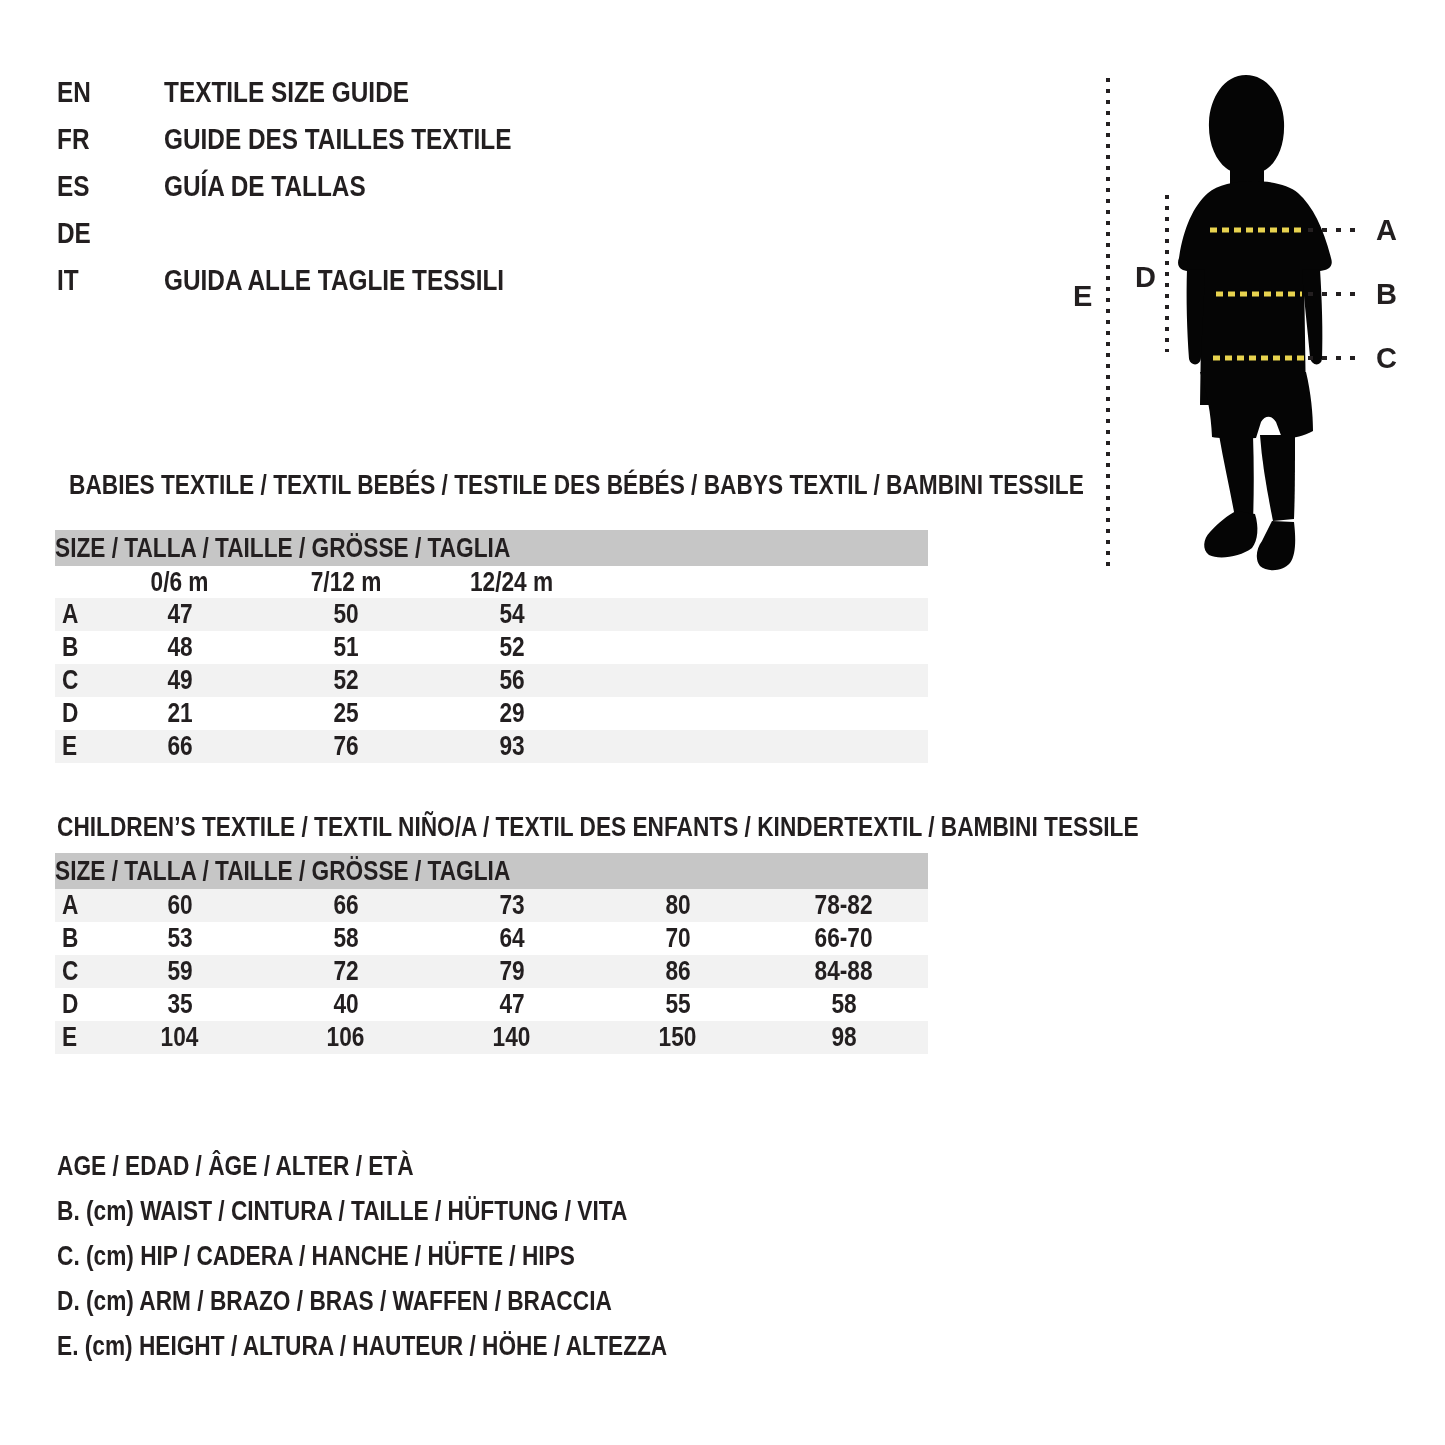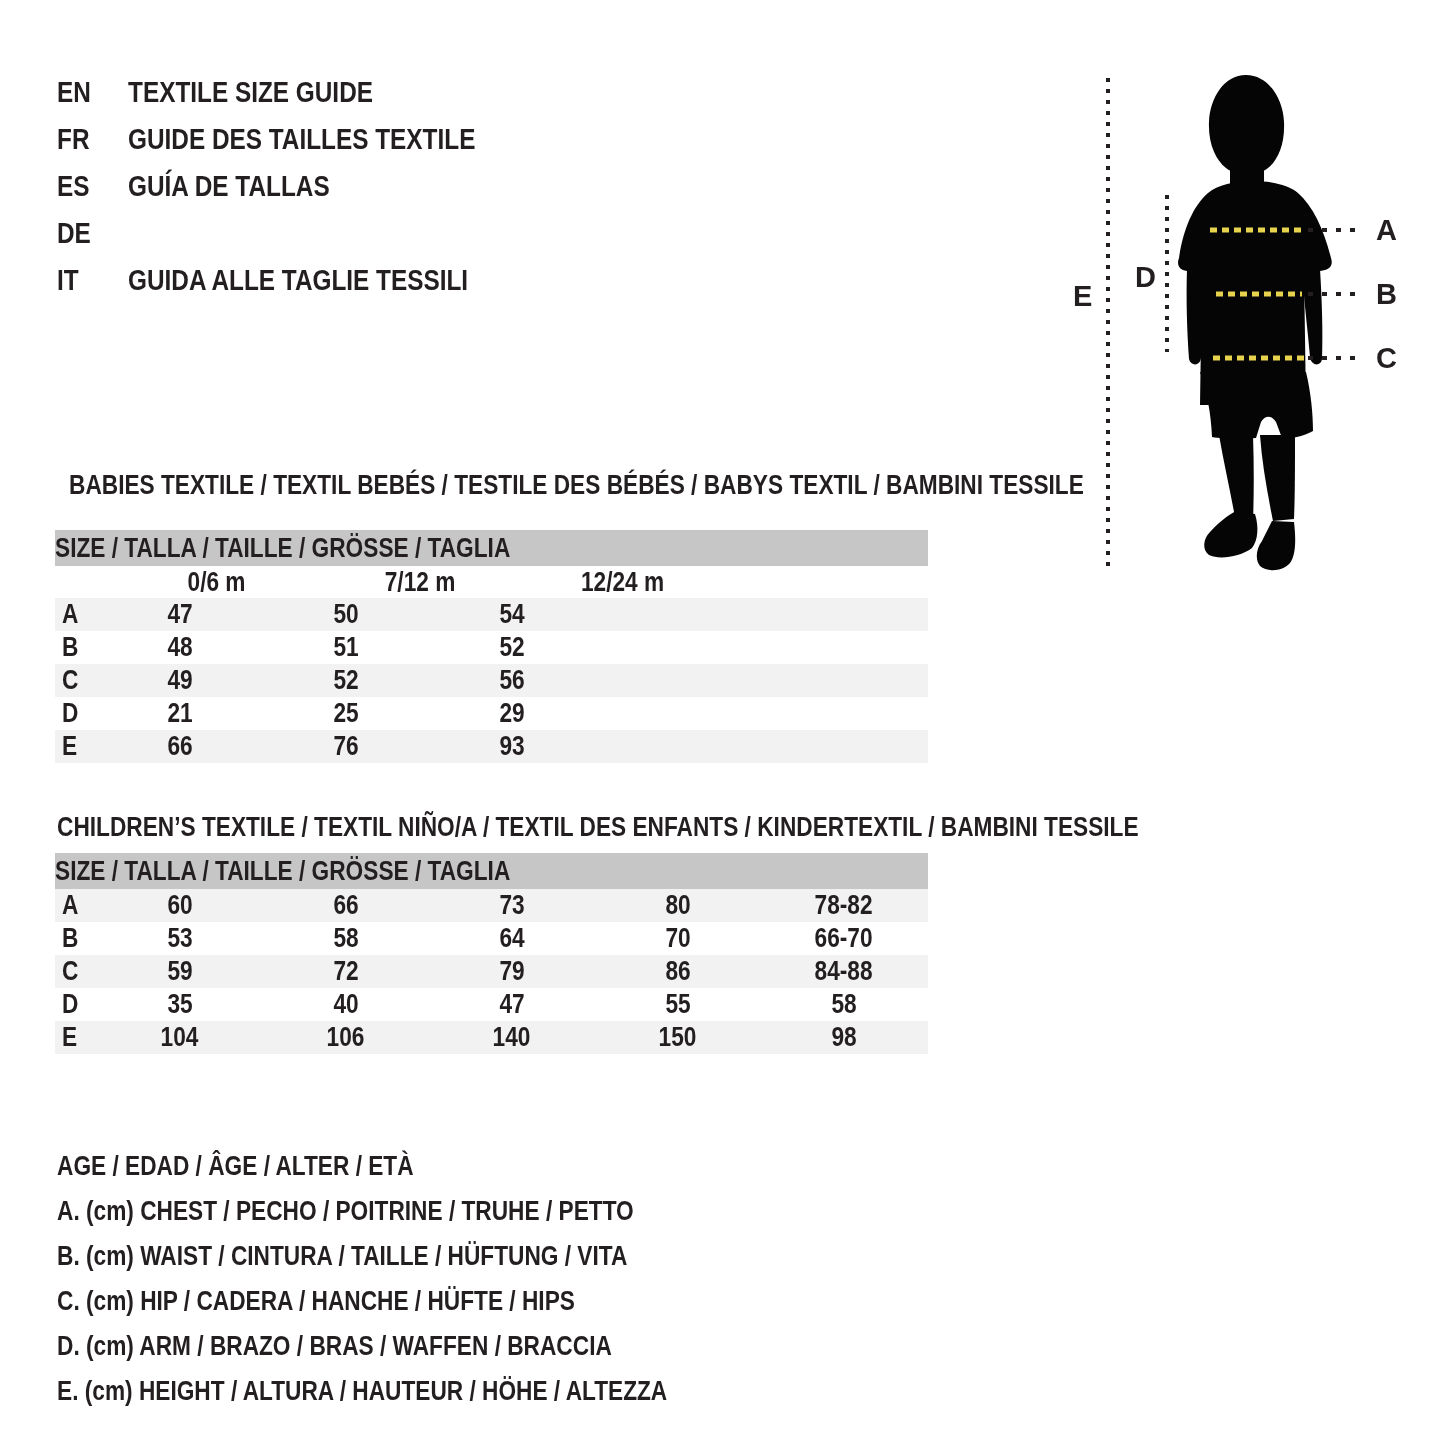--- a/index.html
+++ b/index.html
@@ -6,40 +6,40 @@
   .page{
     position:relative;width:1445px;height:1445px;background:#ffffff;
     font-family:"Liberation Sans",sans-serif;font-weight:bold;color:var(--ink,#231f20);
     overflow:hidden;
   }
   .cx{display:inline-block;transform:scaleX(0.84);transform-origin:0 50%;white-space:nowrap;}
   .cx.center{transform-origin:50% 50%;}
 
   
   .lang-block{position:absolute;left:57px;top:69px;font-size:29px;}
-  .lang-row{display:grid;grid-template-columns:71px auto;height:47px;line-height:47px;}
+  .lang-row{display:grid;grid-template-columns:71px auto;height:47px;line-height:47px;gap:36px;}
 
   
   .figure-svg{position:absolute;left:1040px;top:60px;width:405px;height:540px;}
   .sil{fill:#050505;stroke:none;}
   .dotline{stroke:var(--ink,#231f20);stroke-width:4;fill:none;}
   .accline{stroke:var(--accent,#e8d34f);stroke-width:5;fill:none;}
   .figlabel{font-family:"Liberation Sans",sans-serif;font-weight:bold;font-size:29px;fill:var(--ink,#231f20);}
 
   
   .section-heading{position:absolute;font-size:27px;line-height:1;}
 
   
   .size-table{position:absolute;width:873px;}
   .size-table .bar{
     height:36px;line-height:36px;background:var(--bar,#c6c6c6);
     font-size:27px;box-sizing:border-box;
   }
   .trow{display:grid;height:33px;line-height:33px;font-size:27px;}
-  .trow.thead{height:32px;line-height:32px;gap:37px;}
+  .trow.thead{height:32px;line-height:32px;}
   .trow .lcell{padding-left:7px;}
   .trow .vcell{text-align:center;}
   .trow.stripe{background:var(--stripe,#f2f2f2);}
 
   
   .legend{position:absolute;left:57px;top:1144px;font-size:27px;}
   .legend-line{height:45px;line-height:45px;}
 </style>
 </head>
 <body>
@@ -238,20 +238,19 @@
         <span class="vcell"><span class="cx center">104</span></span>
         <span class="vcell"><span class="cx center">106</span></span>
         <span class="vcell"><span class="cx center">140</span></span>
         <span class="vcell"><span class="cx center">150</span></span>
         <span class="vcell"><span class="cx center">98</span></span>
       </div>
     </div>
 
   <div class="legend">
       <div class="legend-line"><span class="cx">AGE / EDAD / ÂGE / ALTER / ETÀ</span></div>
-      <div class="legend-line"><span class="cx">A. (cm) CHEST / PECHO / POITRINE / TRUHE / PETTO</span></div>
       <div class="legend-line"><span class="cx">B. (cm) WAIST / CINTURA / TAILLE / HÜFTUNG / VITA</span></div>
       <div class="legend-line"><span class="cx">C. (cm) HIP / CADERA / HANCHE / HÜFTE / HIPS</span></div>
       <div class="legend-line"><span class="cx">D. (cm) ARM / BRAZO / BRAS / WAFFEN / BRACCIA</span></div>
       <div class="legend-line"><span class="cx">E. (cm) HEIGHT / ALTURA / HAUTEUR / HÖHE / ALTEZZA</span></div>
     </div>
 
 </div>
 
 </body></html>

